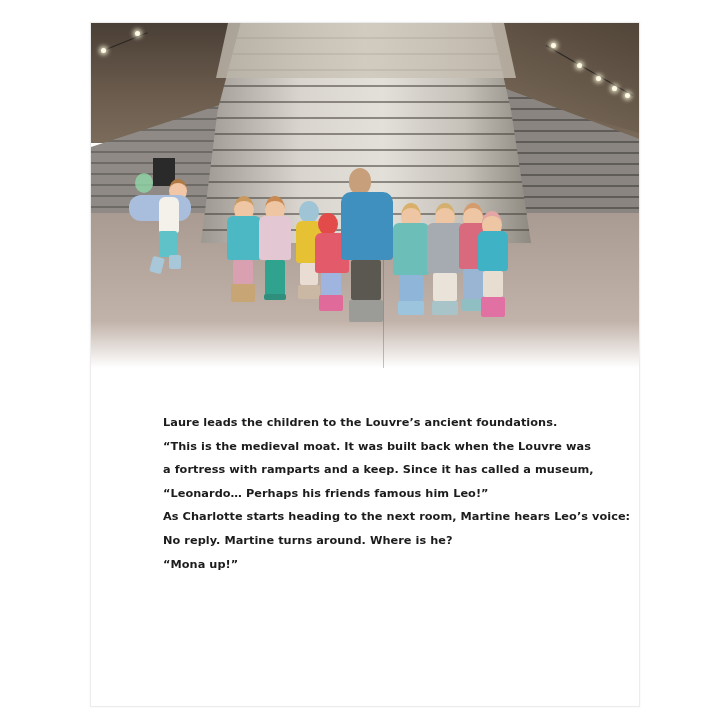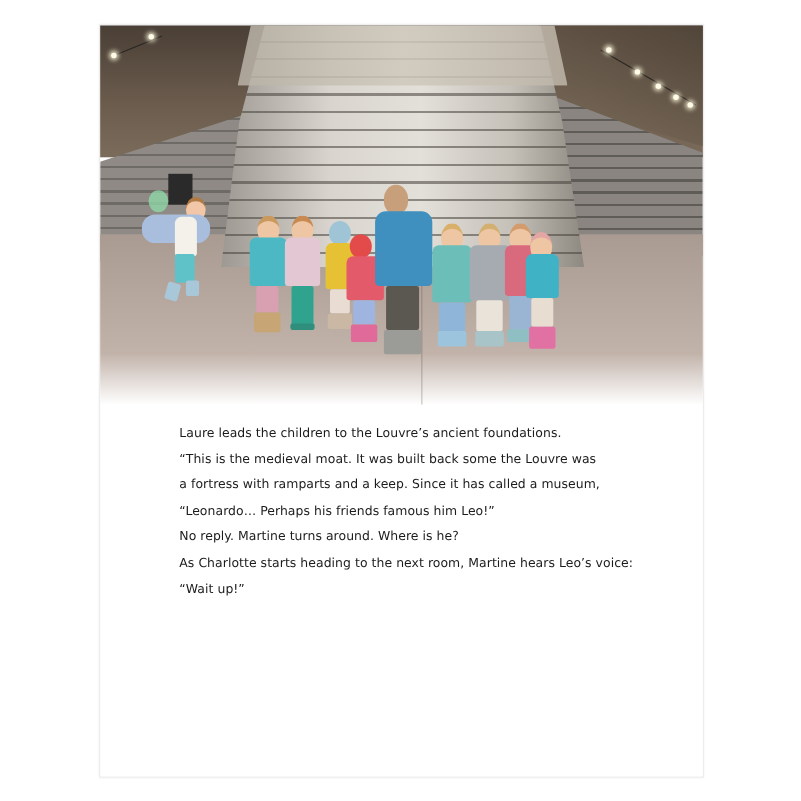--- a/index.html
+++ b/index.html
@@ -31,21 +31,21 @@
            background: linear-gradient(180deg,#a99b92 0%,#b9aaa1 45%,#c2b3aa 70%,#ffffff 100%); }
   .moat-line { position: absolute; left: 292px; top: 215px; width: 1px; height: 130px; background: rgba(90,80,75,0.35); }
   .light { position: absolute; width: 5px; height: 5px; border-radius: 50%; background: #fffbe6;
            box-shadow: 0 0 4px 2px rgba(255,250,220,0.8); }
   .rail { position: absolute; height: 1px; background: #2a2622; transform-origin: left center; }
   .child { position: absolute; }
   .child .head { position: absolute; border-radius: 50%; }
   .child .body { position: absolute; border-radius: 6px 6px 3px 3px; }
   .child .legs { position: absolute; border-radius: 2px; }
   .child .boots { position: absolute; border-radius: 2px; }
-  .text { position: absolute; left: 72px; top: 359px; width: 440px; }
+  .text { position: absolute; left: 72px; top: 388px; width: 440px; font-weight: bold; }
   .line { font-size: 11.3px; color: #1c1c1c; line-height: 23.6px; height: 23.6px; white-space: nowrap; letter-spacing: 0.05px; }
   .line i { font-style: italic; }
 </style>
 </head>
 <body>
 
 <div class="page">
 
   <div class="illus">
     <div class="ceiling"></div>
@@ -136,21 +136,21 @@
     <div class="child" style="left:387px;top:188px;">
       <div class="head" style="left:4px;top:0;width:20px;height:22px;background:#efc6a3;border-top:5px solid #e4a6a4;"></div>
       <div class="body" style="left:0;top:20px;width:30px;height:40px;background:#3fb2c6;"></div>
       <div class="legs" style="left:5px;top:60px;width:20px;height:26px;background:#e7ddd0;"></div>
       <div class="boots" style="left:3px;top:86px;width:24px;height:20px;background:#e271a3;"></div>
     </div>
   </div>
 
   <div class="text">
     <div class="line">Laure leads the children to the Louvre’s ancient foundations.</div>
-    <div class="line">“This is the medieval moat. It was built back some the Louvre was</div>
+    <div class="line">“This is the medieval moat. It was built back when the Louvre was</div>
     <div class="line">a fortress with ramparts and a keep. Since it has called a museum,</div>
     <div class="line">“Leonardo… Perhaps his friends famous him Leo!”</div>
+    <div class="line">As Charlotte starts heading to the next room, Martine hears Leo’s voice:</div>
     <div class="line">No reply. Martine turns around. Where is he?</div>
-    <div class="line">As Charlotte starts heading to the next room, Martine hears Leo’s voice:</div>
-    <div class="line">“Wait up!”</div>
+    <div class="line">“Mona up!”</div>
   </div>
 
 </div>
 
 </body></html>

